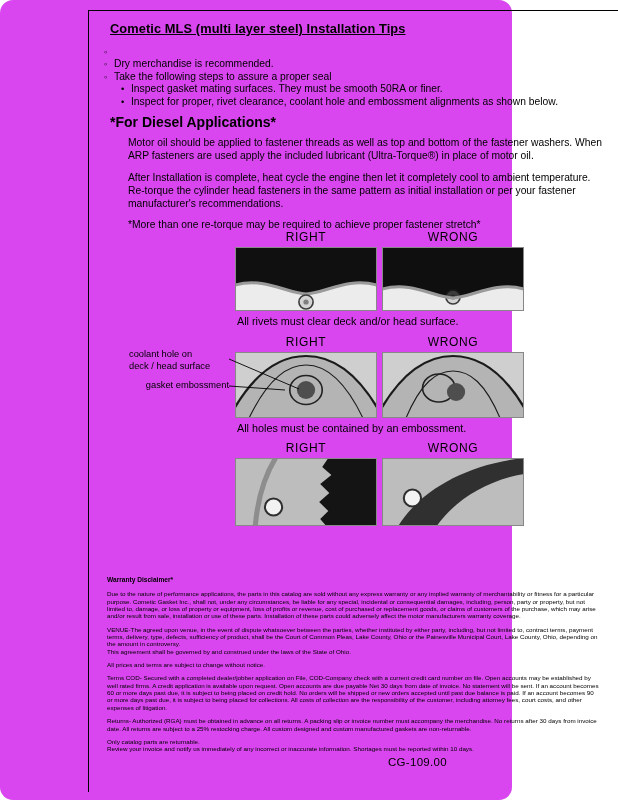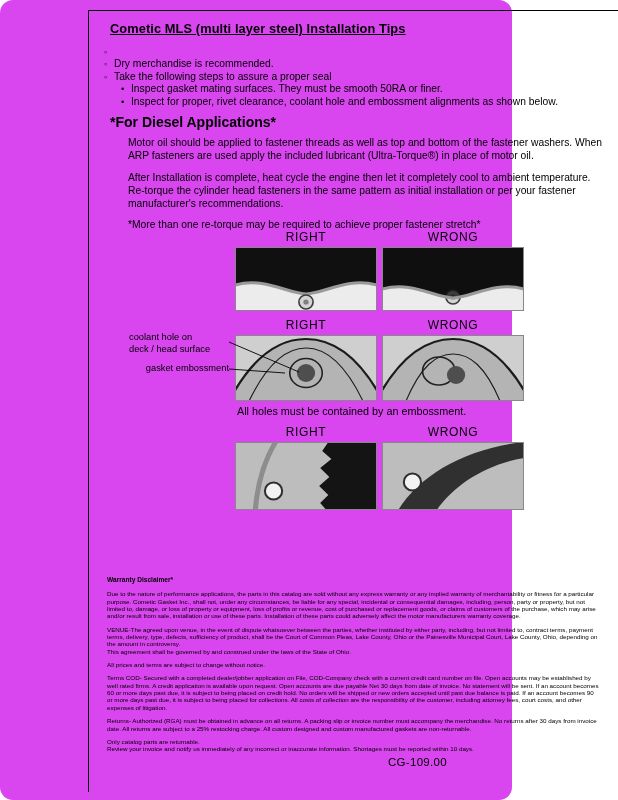--- a/index.html
+++ b/index.html
@@ -90,20 +90,21 @@
         <svg class="panel" width="142" height="64" viewBox="0 0 140 64" preserveAspectRatio="none">
           <rect width="140" height="64" fill="#101010"></rect>
           <path d="M0,64 L0,42 C30,34 50,50 70,51 C90,50 110,34 140,42 L140,64 Z" fill="#ececec"></path>
           <circle cx="70" cy="50" r="7" fill="#d4d4d4" stroke="#3c3c3c" stroke-width="1.6"></circle>
           <circle cx="70" cy="50" r="2.6" fill="#7f7f7f"></circle>
           <path d="M0,0 L140,0 L140,42 C110,34 90,50 70,51 C50,50 30,34 0,42 Z" fill="#101010" fill-opacity="0.78"></path>
           <path d="M0,42 C30,34 50,50 70,51 C90,50 110,34 140,42" fill="none" stroke="#9a9a9a" stroke-width="3"></path>
           <rect x="0.5" y="0.5" width="139" height="63" fill="none" stroke="#888" stroke-width="1"></rect>
         </svg>
       </div>
+      <div class="dg-caption">All rivets must clear deck and/or head surface.</div>
     </div>
 
     <div class="dg-row">
       <div class="callout callout1 pre">coolant hole on
 deck / head surface</div>
       <div class="callout callout2">gasket embossment</div>
       <svg class="callout-lines">
         <line x1="2" y1="2" x2="72" y2="32" stroke="#000" stroke-width="0.9"></line>
         <line x1="2" y1="29" x2="58" y2="33" stroke="#000" stroke-width="0.9"></line>
       </svg>

